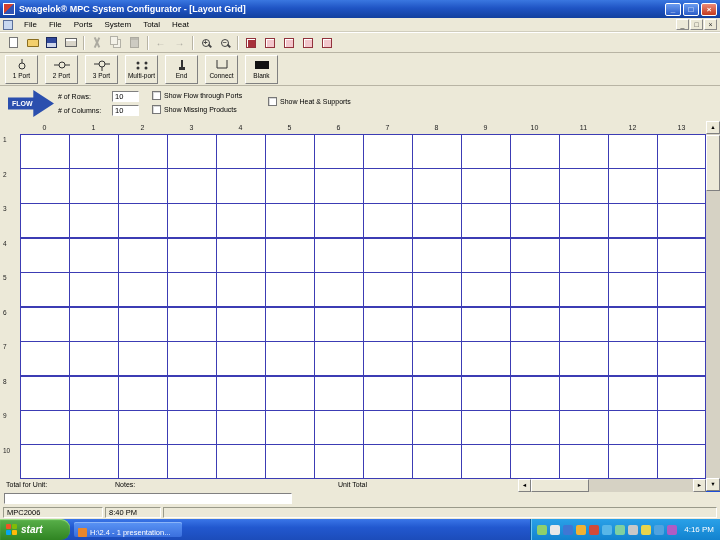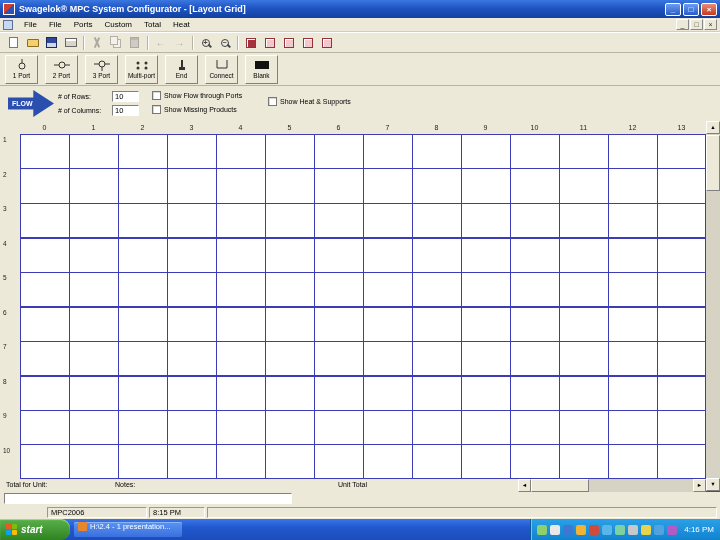--- a/index.html
+++ b/index.html
@@ -99,33 +99,33 @@
   
   .footer-row { position:absolute; left:0; top:479px; width:706px; height:13px; background:#ece9d8; }
   .f-label { position:absolute; top:2px; font-size:7px; color:#000; white-space:nowrap; }
   .notes-row { position:absolute; left:0; top:492px; width:720px; height:13px; background:#ece9d8; }
   .notes-box { position:absolute; left:4px; top:1px; width:288px; height:11px; background:#fff;
     border:1px solid; border-color:#808080 #fff #fff #808080; }
   .statusbar { position:absolute; left:0; top:505px; width:720px; height:14px; background:#ece9d8;
     display:flex; align-items:center; gap:2px; padding:0 3px; }
   .sb-panel { height:11px; border:1px solid; border-color:#9a9a8a #fff #fff #9a9a8a; font-size:7.5px;
     line-height:9px; padding-left:3px; color:#000; }
-  .sb-1 { width:100px;margin-left:44px; } .sb-2 { width:56px; } .sb-3 { flex:1 1 auto; }
+  .sb-1 { width:100px; } .sb-2 { width:56px; } .sb-3 { flex:1 1 auto; }
 
   
   .taskbar { position:absolute; left:0; top:519px; width:720px; height:21px;
     background:linear-gradient(180deg,#3a76e8 0%,#2258cf 40%,#1c4cba 100%); display:flex; align-items:center; }
   .start-btn { width:70px; height:21px; background:linear-gradient(180deg,#59b04a 0%,#2f8422 100%);
     border-radius:0 9px 9px 0; display:flex; align-items:center; gap:4px; padding:0 8px 0 6px;
     box-shadow:inset 0 1px 1px #9fe08a; }
   .start-flag { width:11px; height:11px; display:grid; grid-template-columns:5px 5px; grid-template-rows:5px 5px; gap:1px; }
   .start-flag i { display:block; border-radius:1px; }
   .sf1{background:#f35325;} .sf2{background:#81bc06;} .sf3{background:#05a6f0;} .sf4{background:#ffba08;}
   .start-text { color:#fff; font-size:10px; font-weight:bold; font-style:italic; }
-  .task-btn { height:15px; margin-left:4px; border-radius:2px; display:flex; align-items:flex-start; gap:3px;
+  .task-btn { height:15px; margin-left:4px; border-radius:2px; display:flex; align-items:flex-end; gap:3px;
     padding:0 4px; color:#fff; font-size:7.5px; white-space:nowrap; overflow:hidden; }
   .task-btn.inactive { width:108px; background:linear-gradient(180deg,#5a94f5,#3a6fdd); box-shadow:inset 0 1px 0 #8ab4f8; }
   .task-btn.active { width:112px; background:#1e4fae; box-shadow:inset 1px 1px 2px #123a80; }
   .task-ic { width:9px; height:9px; flex:0 0 auto; border-radius:1px; }
   .task-ic.ppt { background:#e8862c; } .task-ic.app { background:#cdd8ee; border:1px solid #5a6f9a; }
   .task-label { overflow:hidden; text-overflow:ellipsis; }
   .tb-spacer { flex:1 1 auto; }
   .tray { height:21px; background:linear-gradient(180deg,#2aa1e8 0%,#1282cf 100%);
     border-left:1px solid #0a5aa0; box-shadow:inset 1px 0 0 #6cc6f5; display:flex; align-items:center; gap:3px; padding:9px 6px; }
   .tray-ic { width:10px; height:10px; border-radius:2px; flex:0 0 auto; }
@@ -144,21 +144,21 @@
       <div class="win-btn">□</div>
       <div class="win-btn close">×</div>
     </div>
   </div>
 
   <div class="menubar">
     <div class="mdi-icon"></div>
     <span class="menu-item">File</span>
     <span class="menu-item">File</span>
     <span class="menu-item">Ports</span>
-    <span class="menu-item">Custom</span>
+    <span class="menu-item">System</span>
     <span class="menu-item">Total</span>
     <span class="menu-item">Heat</span>
     <span class="menu-spacer"></span>
     <div class="mdi-btn">_</div>
     <div class="mdi-btn">□</div>
     <div class="mdi-btn">×</div>
   </div>
 
   <div class="toolbar">
     <div class="tbtn">
@@ -358,21 +358,21 @@
       <div class="hbtn">►</div>
     </div>
   </div>
 
   <div class="notes-row">
     <div class="notes-box"></div>
   </div>
 
   <div class="statusbar">
     <div class="sb-panel sb-1">MPC2006</div>
-    <div class="sb-panel sb-2">8:15 PM</div>
+    <div class="sb-panel sb-2">8:40 PM</div>
     <div class="sb-panel sb-3"></div>
   </div>
 
   <div class="taskbar">
     <div class="start-btn">
       <span class="start-flag">
           <i class="sf1"></i>
           <i class="sf2"></i>
           <i class="sf3"></i>
           <i class="sf4"></i>

